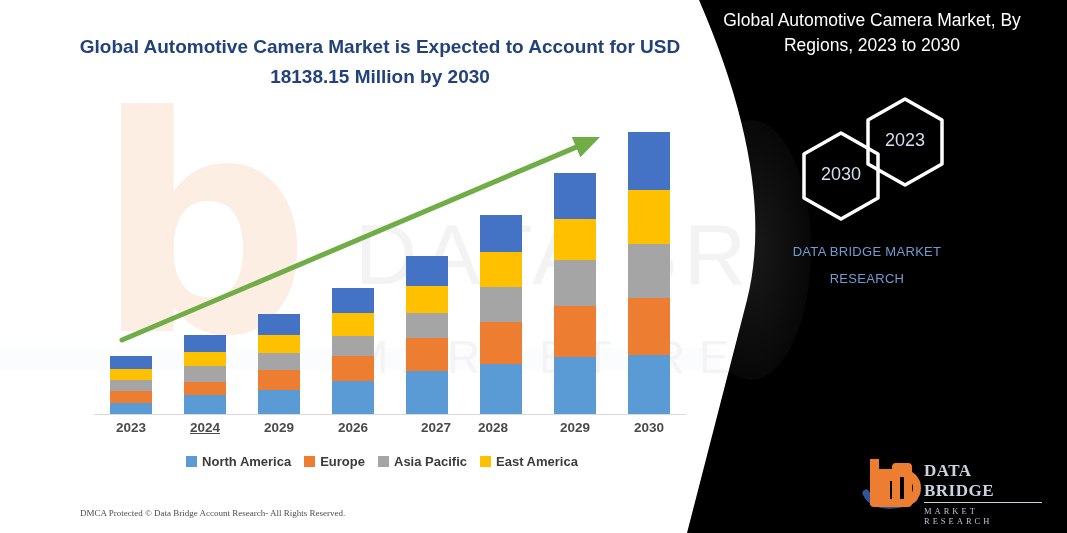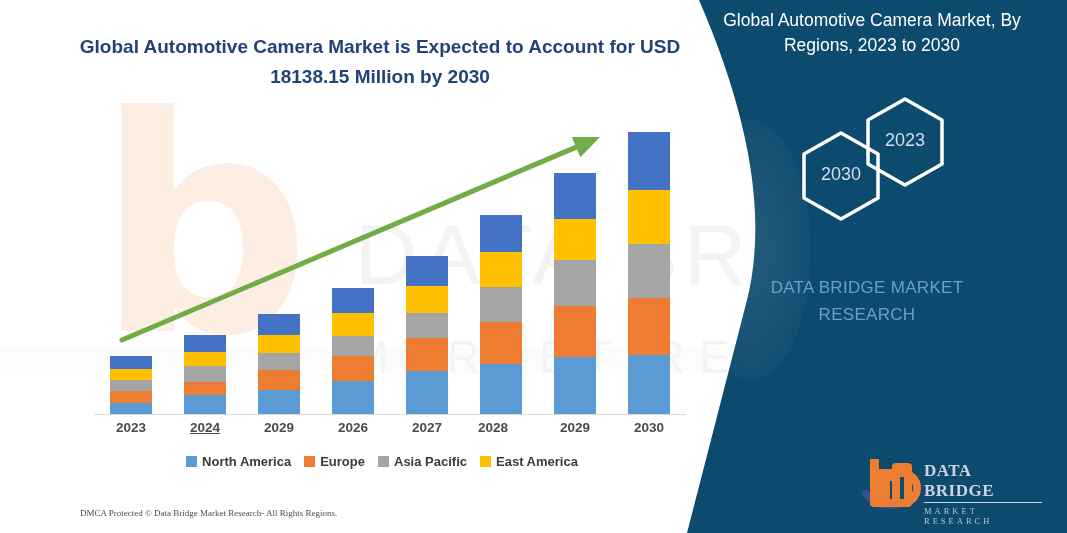--- a/index.html
+++ b/index.html
@@ -68,21 +68,21 @@
     background: #fbfcfd;
   }
 
   
   .right-panel {
     position: absolute;
     right: 0;
     top: 0;
     width: 400px;
     height: 533px;
-    background: #0c4a6e;
+    background: #000000;
     clip-path: path("M 32 0 L 400 0 L 400 533 L 20 533 L 80 300 Q 110 180 32 0 Z");
   }
   .panel-sheen {
     position: absolute;
     left: 24px;
     top: 120px;
     width: 120px;
     height: 260px;
     border-radius: 50%;
     background: radial-gradient(ellipse at center, rgba(255,255,255,0.10), rgba(255,255,255,0));
@@ -122,24 +122,23 @@
   }
   .hex-2023 { left: 92px; top: 0px; }
   .hex-2030 { left: 28px; top: 34px; }
   .brand-lines {
     position: absolute;
     left: 30px;
     top: 238px;
     width: 340px;
     text-align: center;
     color: #6f9bd1;
-    font-size: 17px;
+    font-size: 13px;
     line-height: 27px;
     letter-spacing: 0.3px;
-    margin-top: 36px;
   }
 
   
   .logo {
     position: absolute;
     left: 195px;
     top: 455px;
     width: 180px;
     height: 56px;
   }
@@ -348,21 +347,21 @@
       <line id="arrow-line" x1="50" y1="230" x2="507.7504330358687" y2="35.59971149313526" stroke="#70ad47" stroke-width="5" stroke-linecap="round"></line>
       <polygon id="arrow-head" points="528,27 508.3685493344125,47.288078883043674 499.7688378412772,27.038511918912384" fill="#70ad47"></polygon>
     </g>
   </svg>
 
   <div class="xlabels">
       <div class="xlabel" style="left: 29px;">2023</div>
       <div class="xlabel" style="left: 103px; text-decoration: underline;">2024</div>
       <div class="xlabel" style="left: 177px;">2029</div>
       <div class="xlabel" style="left: 251px;">2026</div>
-      <div class="xlabel" style="left: 325px;">2027</div>
+      <div class="xlabel" style="left: 334px;">2027</div>
       <div class="xlabel" style="left: 391px;">2028</div>
       <div class="xlabel" style="left: 473px;">2029</div>
       <div class="xlabel" style="left: 547px;">2030</div>
     </div>
 
   <div class="legend">
       <div class="legend-item">
         <span class="legend-swatch" style="background: rgb(91, 155, 213);"></span>
         <span class="legend-label">North America</span>
       </div>
@@ -374,21 +373,21 @@
         <span class="legend-swatch" style="background: rgb(165, 165, 165);"></span>
         <span class="legend-label">Asia Pacific</span>
       </div>
       <div class="legend-item">
         <span class="legend-swatch" style="background: rgb(255, 192, 0);"></span>
         <span class="legend-label">East America</span>
       </div>
     </div>
 
   <div class="footer">
-    <span>DMCA Protected © Data Bridge Market Research- All Rights Regions.</span>
+    <span>DMCA Protected © Data Bridge Account Research- All Rights Reserved.</span>
   </div>
 
   <div class="right-panel">
     <div class="panel-sheen"></div>
     <div class="panel-title">Global Automotive Camera Market, By Regions, 2023 to 2030</div>
 
     <div class="hexes">
       <div class="hex hex-2023">
         <svg width="82" height="92" viewBox="0 0 82 92">
           <polygon points="41,3 78,24 78,68 41,89 4,68 4,24" fill="none" stroke="#ffffff" stroke-width="3.5" stroke-linejoin="round"></polygon>

